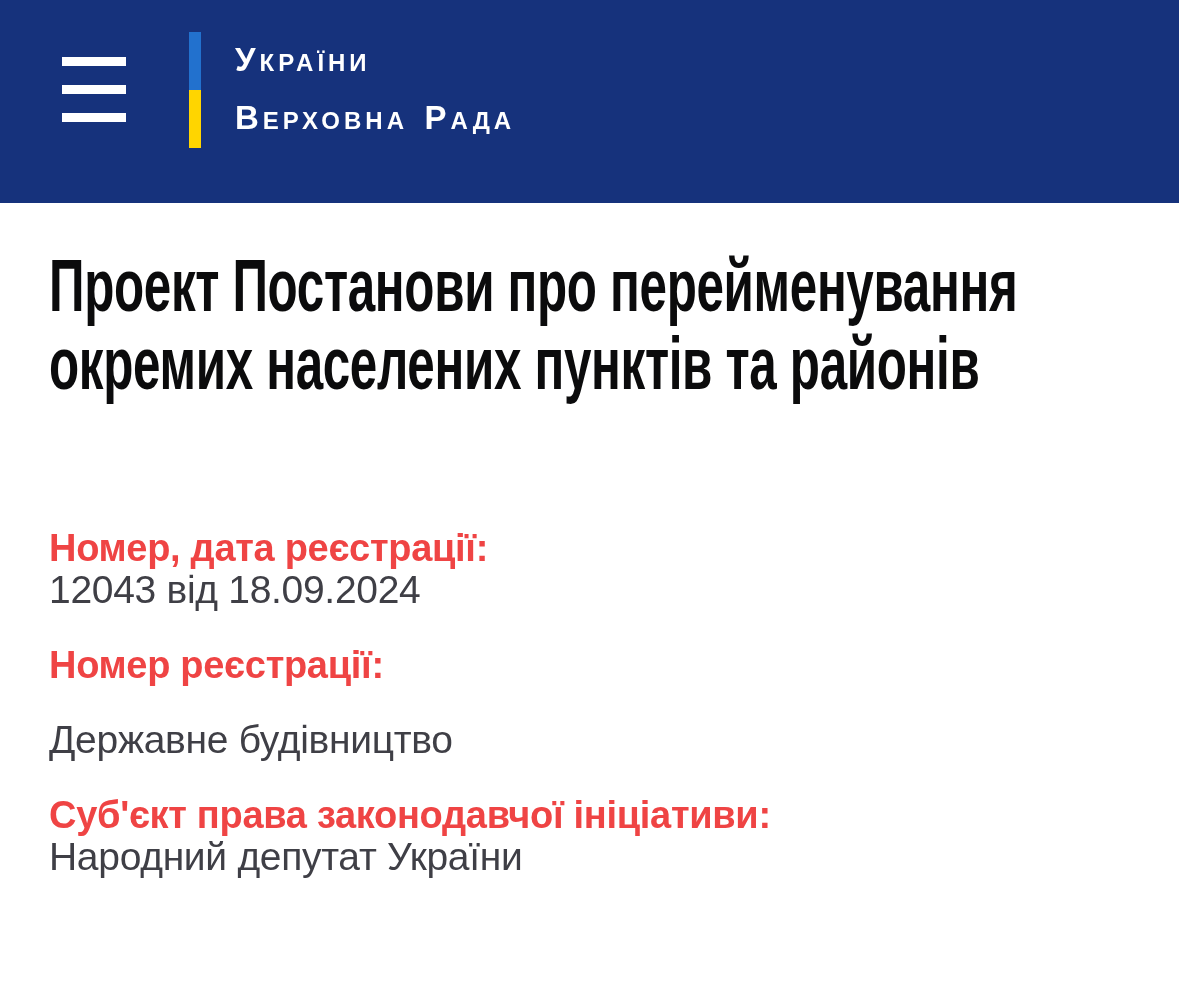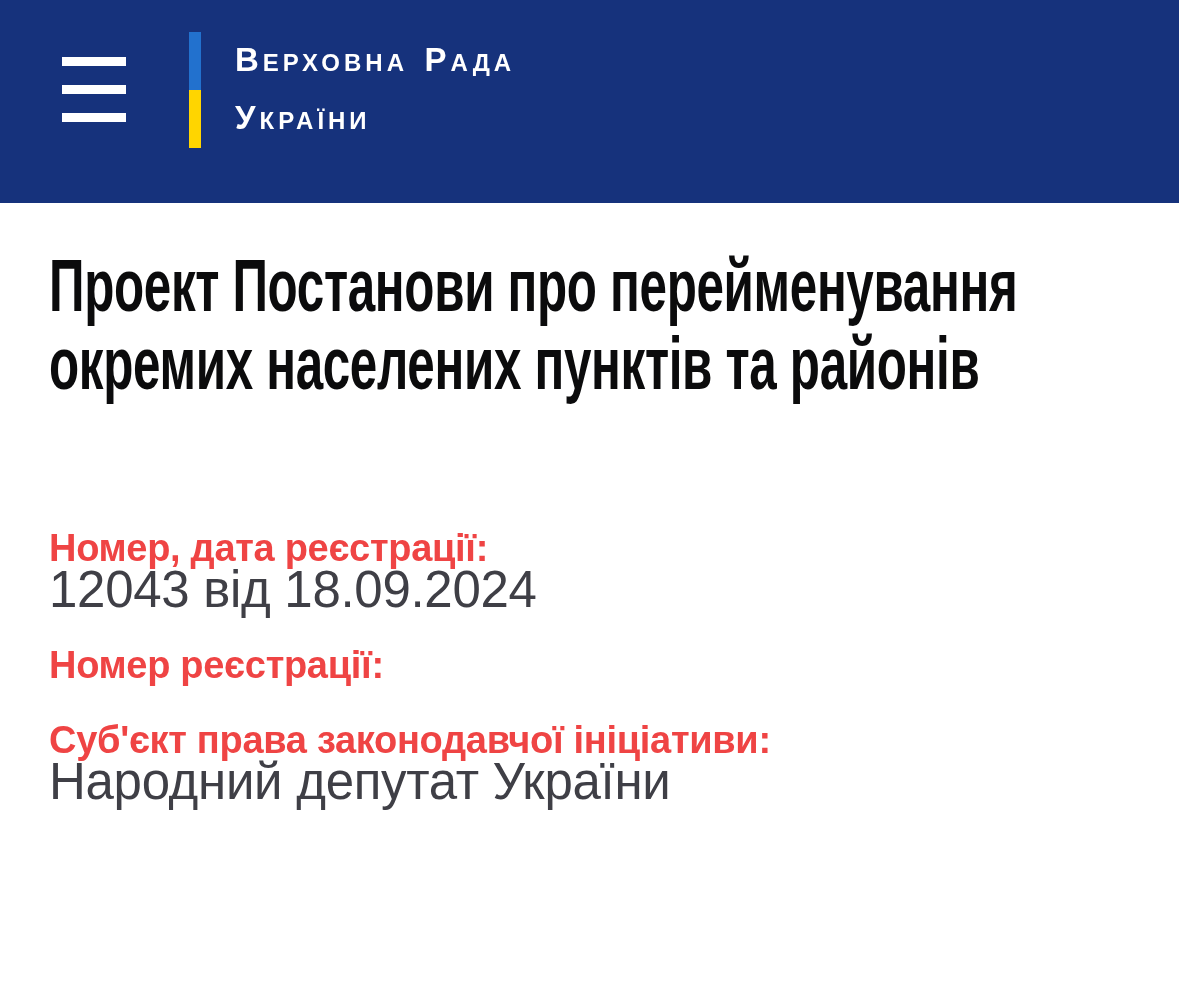--- a/index.html
+++ b/index.html
@@ -93,21 +93,21 @@
   }
   .field { margin-bottom: 33px; }
   .field-label {
     font-size: 38px;
     line-height: 42px;
     font-weight: 700;
     letter-spacing: -0.3px;
     color: #ef4444;
   }
   .field-value {
-    font-size: 51px;
+    font-size: 39px;
     line-height: 42px;
     font-weight: 400;
     letter-spacing: -0.3px;
     color: #3f3f46;
   }
 </style>
 </head>
 <body>
 
 <div class="page">
@@ -120,41 +120,42 @@
         <span class="bar"></span>
       </span>
     </button>
 
     <a class="logo">
       <span class="flag">
         <span class="flag-blue"></span>
         <span class="flag-yellow"></span>
       </span>
       <span class="logo-text">
+        <span class="logo-line"><span class="lead">У</span><span class="rest">КРАЇНИ</span></span>
         <span class="logo-line"><span class="lead">В</span><span class="rest">ЕРХОВНА</span> <span class="lead">Р</span><span class="rest">АДА</span></span>
-        <span class="logo-line"><span class="lead">У</span><span class="rest">КРАЇНИ</span></span>
       </span>
     </a>
   </header>
 
   <main class="content">
     <h1 class="page-title">Проект Постанови про перейменування окремих населених пунктів та районів</h1>
 
     <section class="fields">
 
       <div class="field">
         <div class="field-label">Номер, дата реєстрації:</div>
         <div class="field-value">12043 від 18.09.2024</div>
       </div>
 
       <div class="field">
         <div class="field-label">Номер реєстрації:</div>
       </div>
 
       <div class="field">
+        <div class="field-value">Державне будівництво</div>
       </div>
 
       <div class="field">
         <div class="field-label">Суб'єкт права законодавчої ініціативи:</div>
         <div class="field-value">Народний депутат України</div>
       </div>
 
     </section>
   </main>
 

